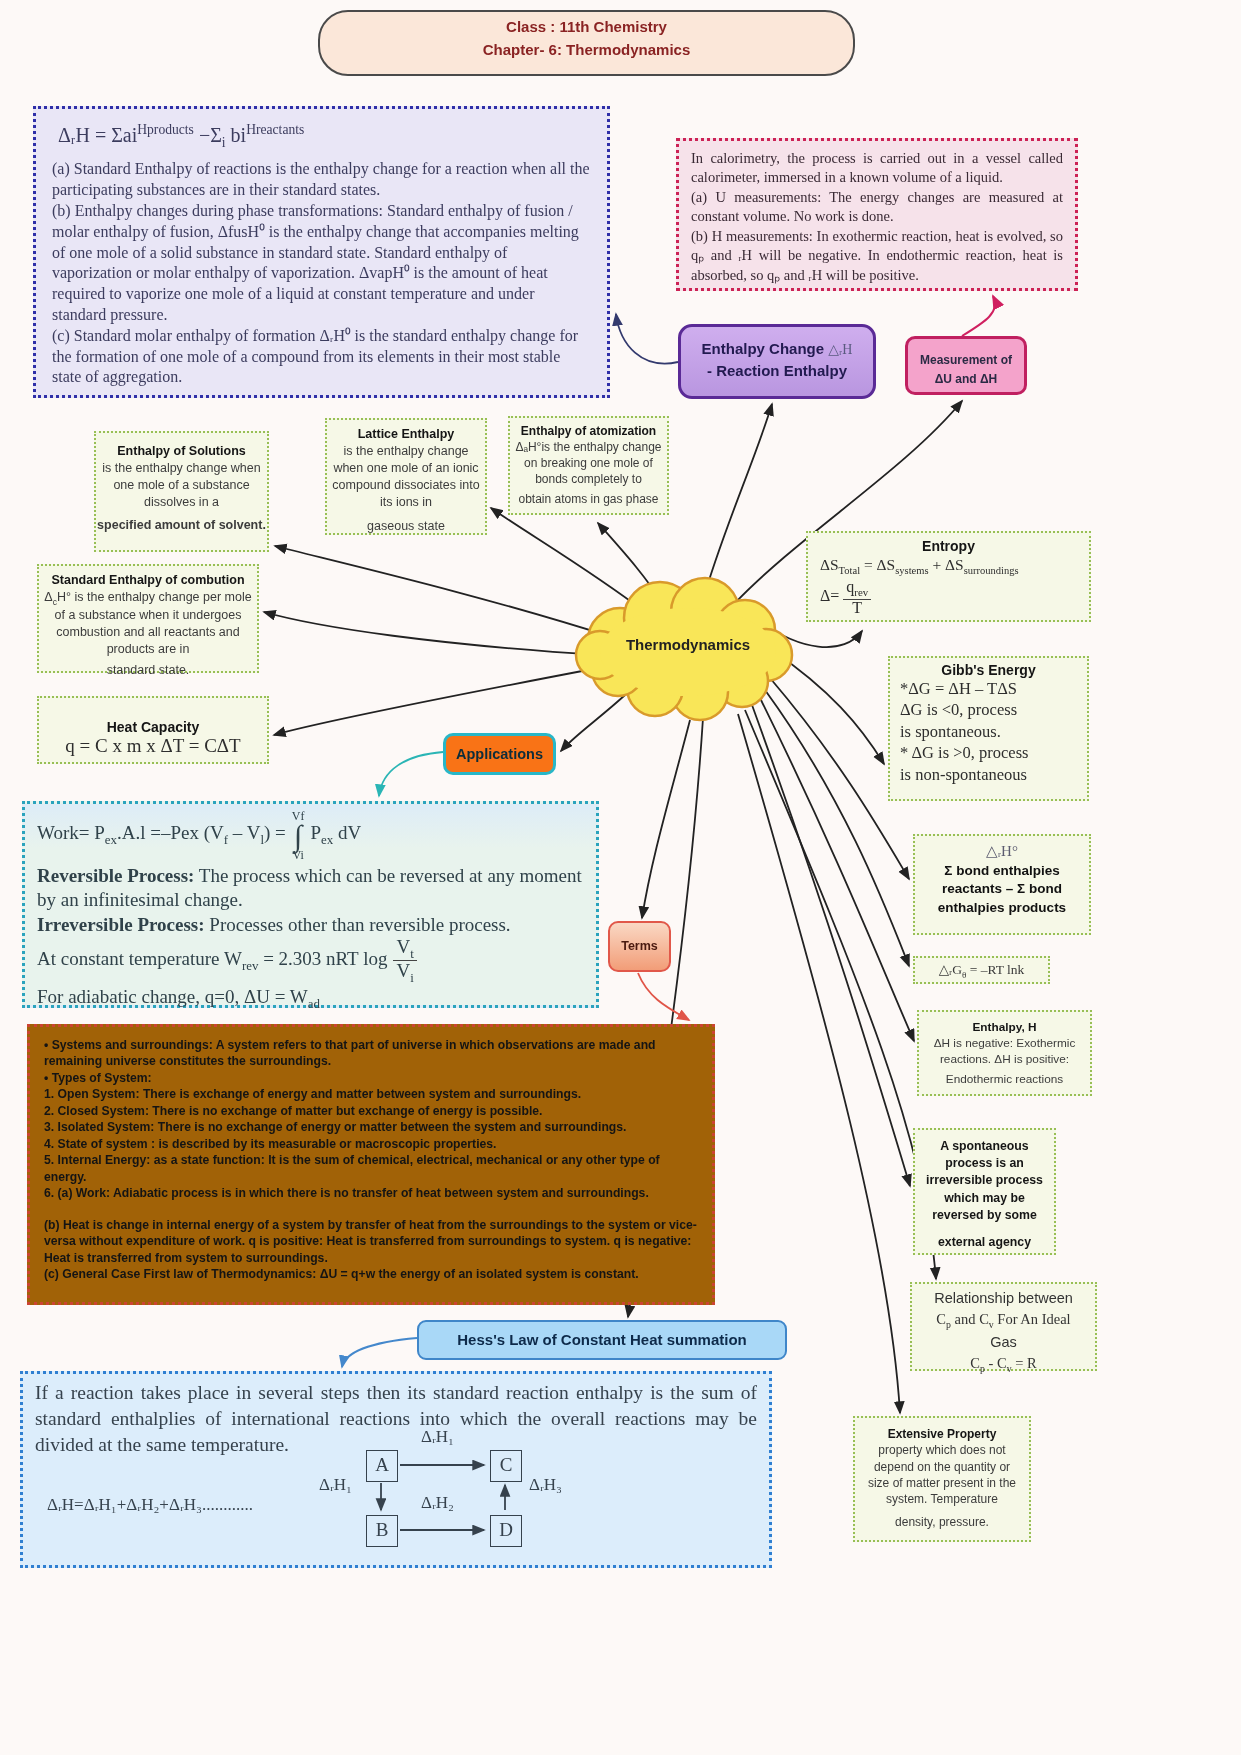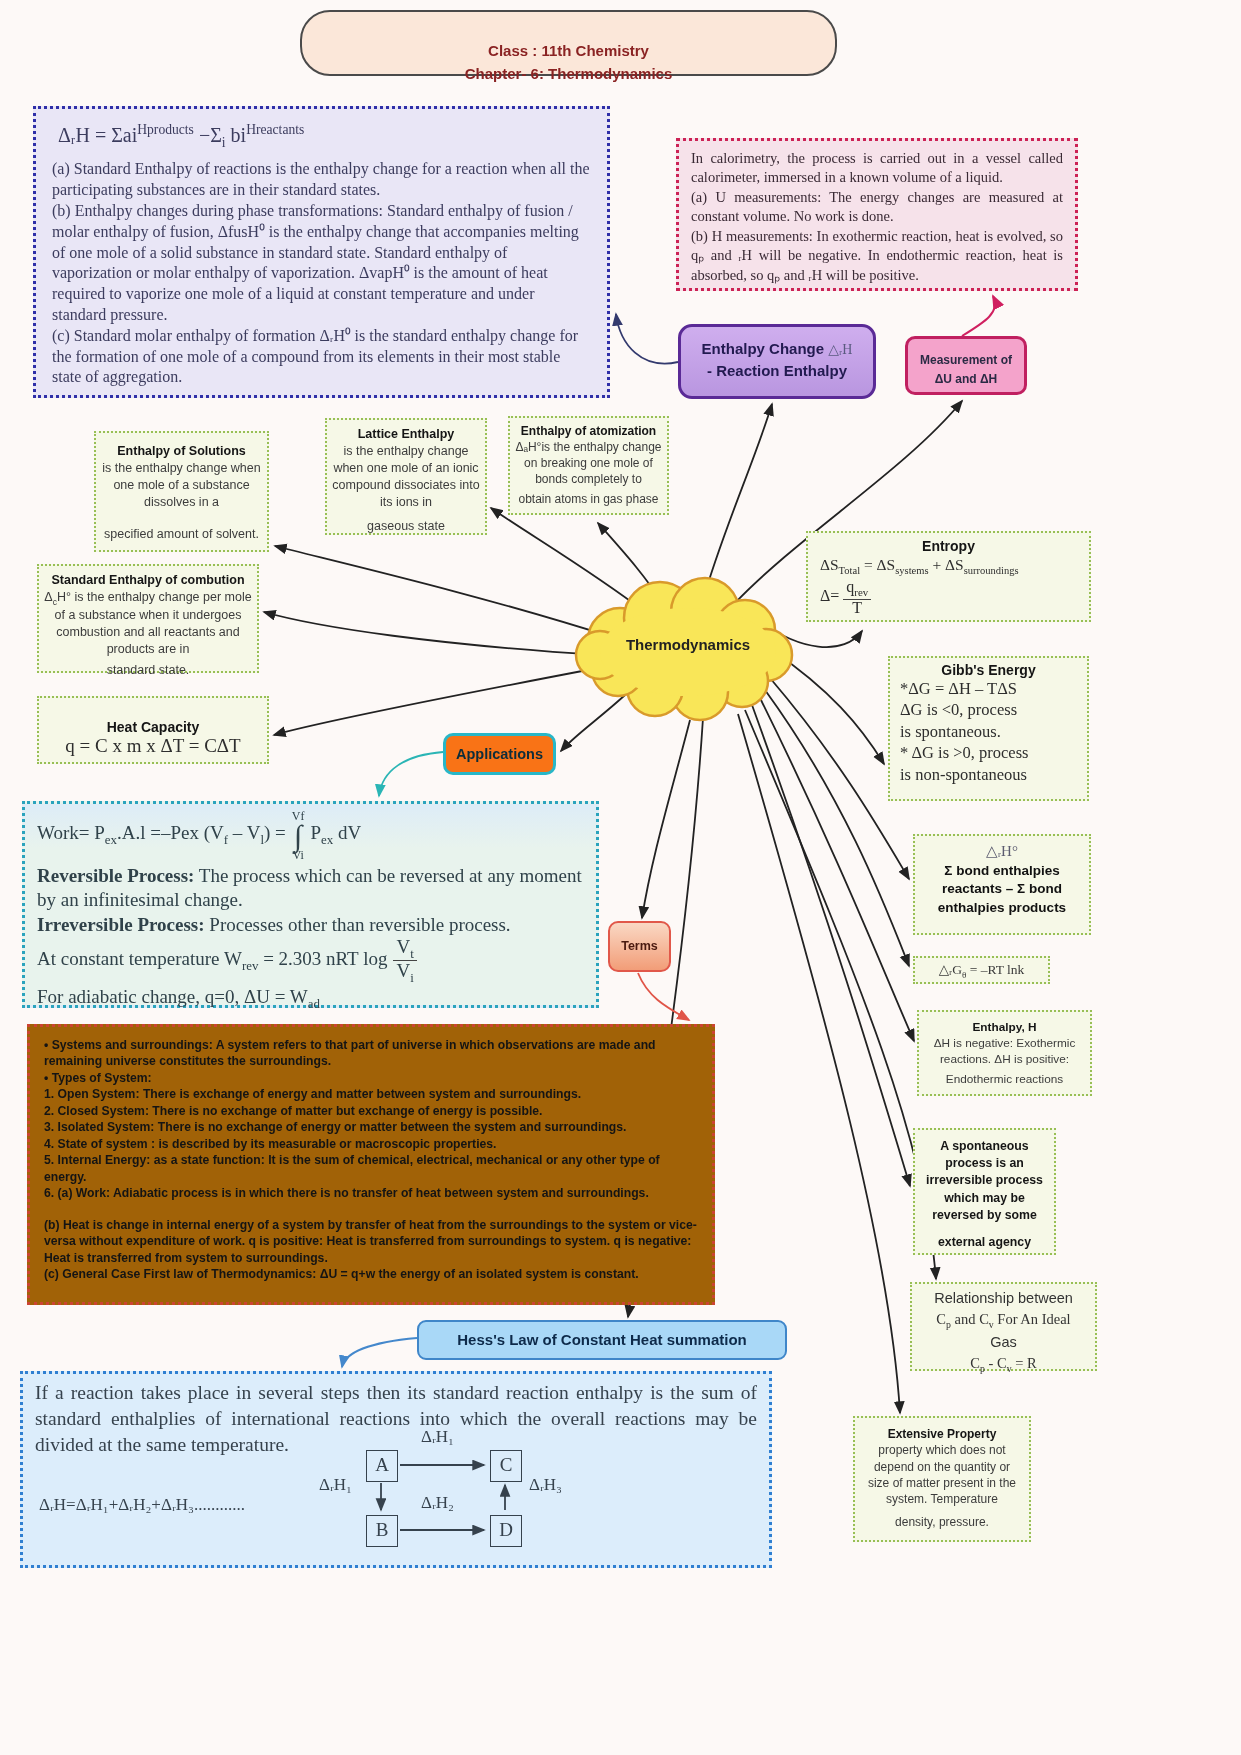--- a/index.html
+++ b/index.html
@@ -2,21 +2,21 @@
 <html><head>
 <meta charset="utf-8">
 <style>
   html,body{margin:0;padding:0;background:#ffffff;}
   #page{position:relative;width:1241px;height:1755px;background:#fdf9f7;font-family:"Liberation Sans",sans-serif;overflow:hidden;}
   .abs{position:absolute;box-sizing:border-box;}
   .serif{font-family:"Liberation Serif",serif;}
   .sb{vertical-align:sub;font-size:68%;}
   .sp{vertical-align:super;font-size:68%;}
   
-  .title-box{left:300px;top:10px;width:537px;height:66px;border:2px solid #4a4a4a;border-radius:30px;background:#fbe7d9;text-align:center;padding-top:28px;color:#8a2323;font-weight:bold;font-size:15px;line-height:1.5;z-index:2;}
+  .title-box{left:318px;top:10px;width:537px;height:66px;border:2px solid #4a4a4a;border-radius:30px;background:#fbe7d9;text-align:center;padding-top:4px;color:#8a2323;font-weight:bold;font-size:15px;line-height:1.5;z-index:2;}
   .purple-box{left:33px;top:106px;width:577px;height:292px;border:3px dotted #2f2fa8;background:#e9e6f6;padding:8px 16px;color:#3c3c5e;font-size:16px;line-height:1.3;}
   .purple-box .formula{font-size:20px;margin:4px 0 8px 6px;}
   .calor-box{left:676px;top:138px;width:402px;height:153px;border:3px dotted #cc2255;background:#f6e2ea;padding:8px 12px;color:#3a2a35;font-size:14.5px;line-height:1.34;text-align:justify;}
   
   .enth-node{left:678px;top:324px;width:198px;height:75px;border:3px solid #5a2a96;border-radius:14px;background:linear-gradient(#cfaeee,#b996e0);text-align:center;padding-top:11px;color:#221a50;font-weight:bold;font-size:15px;line-height:1.45;z-index:2;}
   .enth-node .sym{font-family:"Liberation Serif",serif;font-weight:normal;color:#5a5a80;font-size:14px;}
   .meas-node{left:905px;top:336px;width:122px;height:59px;border:3px solid #c02060;border-radius:10px;background:#f4a3cb;text-align:center;padding-top:12px;color:#2a2a44;font-weight:bold;font-size:12px;line-height:1.55;z-index:2;}
   
   .green{border:2px dotted #98bf55;background:#f6f8e7;text-align:center;color:#3c3c3c;z-index:2;}
   .green .bt{font-weight:bold;color:#151515;}
@@ -53,21 +53,21 @@
   .fbot{display:block;}
   .logline{display:flex;align-items:center;gap:6px;}
   
   .terms-node{left:608px;top:921px;width:63px;height:51px;border:2.5px solid #e1584a;border-radius:10px;background:linear-gradient(#fad8c4,#f29d78);text-align:center;line-height:47px;font-weight:bold;font-size:12.5px;color:#4a1a10;z-index:2;}
   
   .sys-box{left:27px;top:1024px;width:688px;height:281px;border:3px dotted #cc4433;background:#a16207;padding:10px 14px;color:#141414;font-weight:bold;font-size:12.2px;line-height:1.35;text-align:left;z-index:2;}
   .sys-box .gap{margin-top:15px;}
   
   .hess-node{left:417px;top:1320px;width:370px;height:40px;border:2.5px solid #3f86c9;border-radius:9px;background:#a9d8f7;text-align:center;line-height:36px;font-weight:bold;font-size:15px;color:#0d2a4a;z-index:2;}
   .hess-box{left:20px;top:1371px;width:752px;height:197px;border:3px dotted #2f7fd1;background:#dcedfb;padding:6px 12px;color:#36424d;font-size:19.5px;line-height:1.34;text-align:justify;z-index:2;}
-  .hess-sum{position:absolute;left:16px;top:120px;font-size:17px;}
+  .hess-sum{position:absolute;left:24px;top:120px;font-size:17px;}
   .hd-node{position:absolute;width:30px;height:30px;border:1.5px solid #36424d;background:#dcedfb;text-align:center;line-height:28px;font-size:19px;}
   .hd-lab{position:absolute;font-size:17px;}
   svg.wire{position:absolute;left:0;top:0;z-index:1;}
   .cloud-label{left:597px;top:636px;width:182px;text-align:center;font-weight:bold;font-size:15px;color:#222;z-index:3;}
 </style>
 </head>
 <body>
 
 <div id="page">
 
@@ -163,21 +163,21 @@
   </div>
 
   <div class="abs meas-node">
     <div>Measurement of</div>
     <div>ΔU and ΔH</div>
   </div>
 
   <div class="abs green sol-box">
     <div class="bt">Enthalpy of Solutions</div>
     <div>is the enthalpy change when one mole of a substance dissolves in a</div>
-    <div style="margin-top:15px;">specified amount of solvent.</div>
+    <div style="margin-top:6px;font-weight:bold;">specified amount of solvent.</div>
   </div>
 
   <div class="abs green lat-box">
     <div class="bt">Lattice Enthalpy</div>
     <div>is the enthalpy change when one mole of an ionic compound dissociates into its ions in</div>
     <div style="margin-top:7px;">gaseous state</div>
   </div>
 
   <div class="abs green atom-box">
     <div class="bt">Enthalpy of atomization</div>

